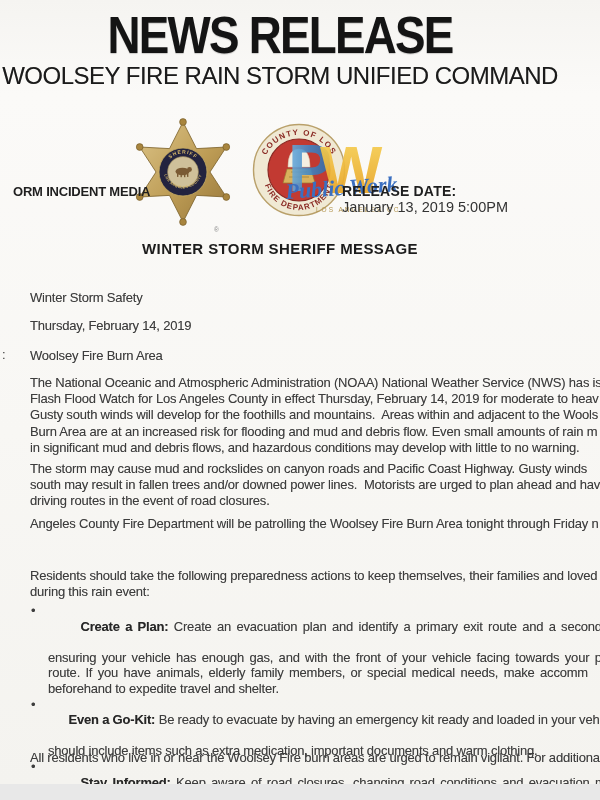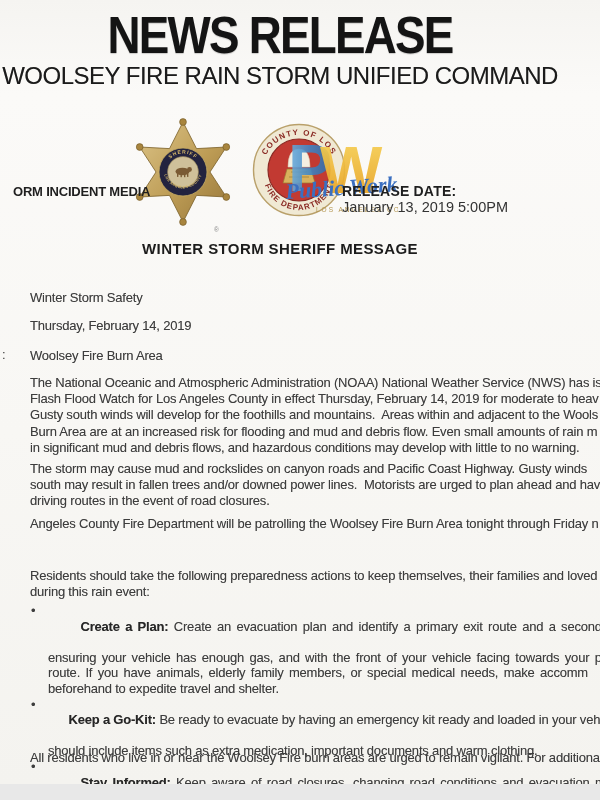--- a/index.html
+++ b/index.html
@@ -159,21 +159,21 @@
   </div>
 
   <div class="abs list" style="top:603px;">
     <div class="line ws1">
       <span class="dot">•</span><b>Create a Plan:</b><span> Create an evacuation plan and identify a primary exit route and a secondary e</span>
     </div>
     <div class="line ws1">ensuring your vehicle has enough gas, and with the front of your vehicle facing towards your pri</div>
     <div class="line ws1">route. If you have animals, elderly family members, or special medical needs, make accomm</div>
     <div class="line">beforehand to expedite travel and shelter.</div>
     <div class="line">
-      <span class="dot">•</span><b>Keep a Go-Kit:</b><span> Be ready to evacuate by having an emergency kit ready and loaded in your vehic</span>
+      <span class="dot">•</span><b>Even a Go-Kit:</b><span> Be ready to evacuate by having an emergency kit ready and loaded in your vehic</span>
     </div>
     <div class="line">should include items such as extra medication, important documents and warm clothing.</div>
     <div class="line ws1">
       <span class="dot">•</span><b>Stay Informed:</b><span> Keep aware of road closures, changing road conditions and evacuation mess</span>
     </div>
 
   </div>
 
   <div class="abs para" style="top:750px;">
     <div class="line">All residents who live in or near the Woolsey Fire burn areas are urged to remain vigilant. For additiona</div>

